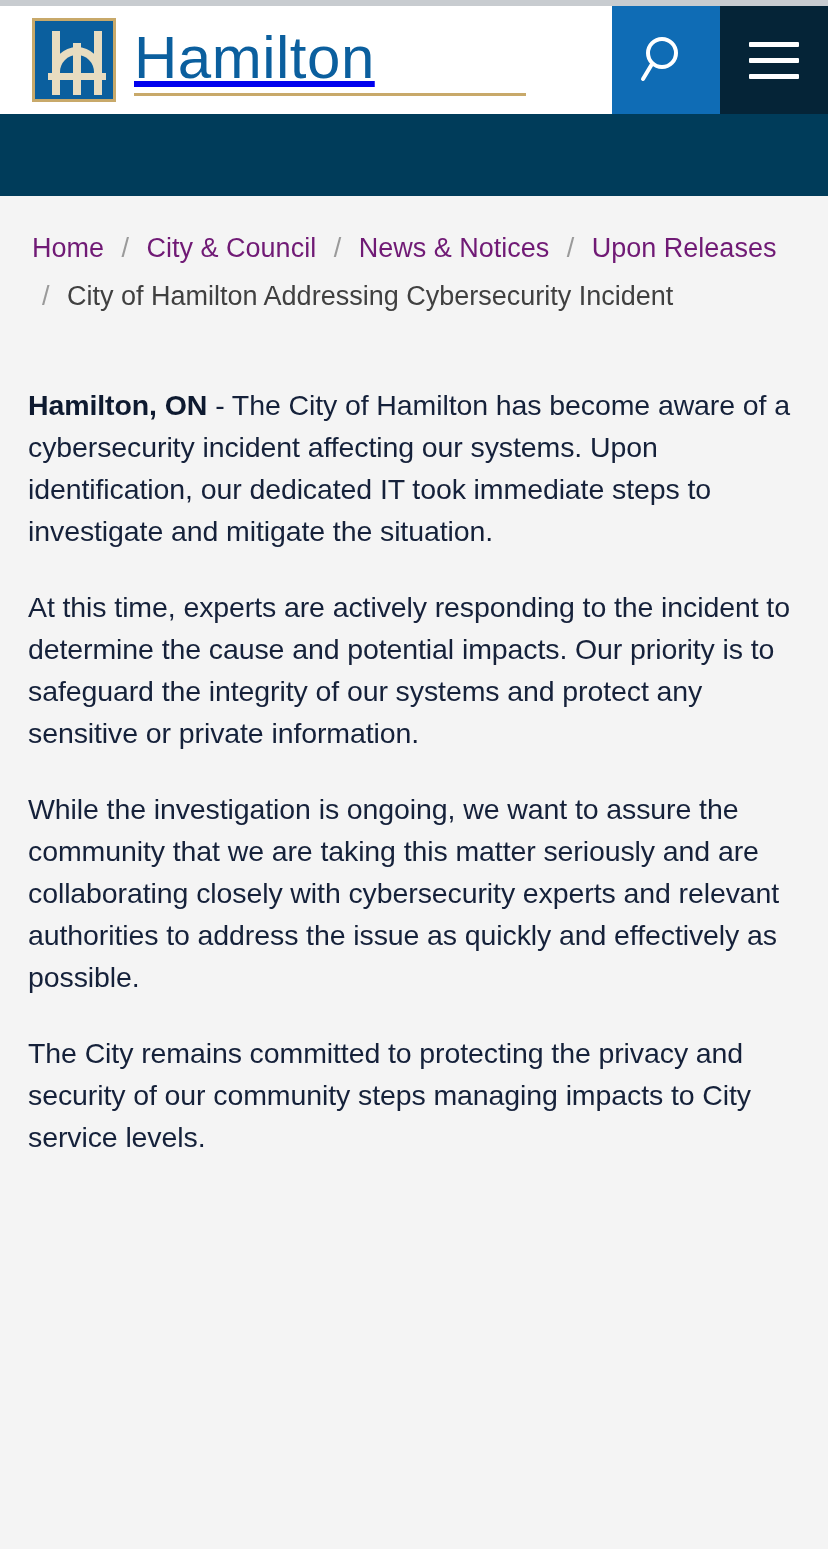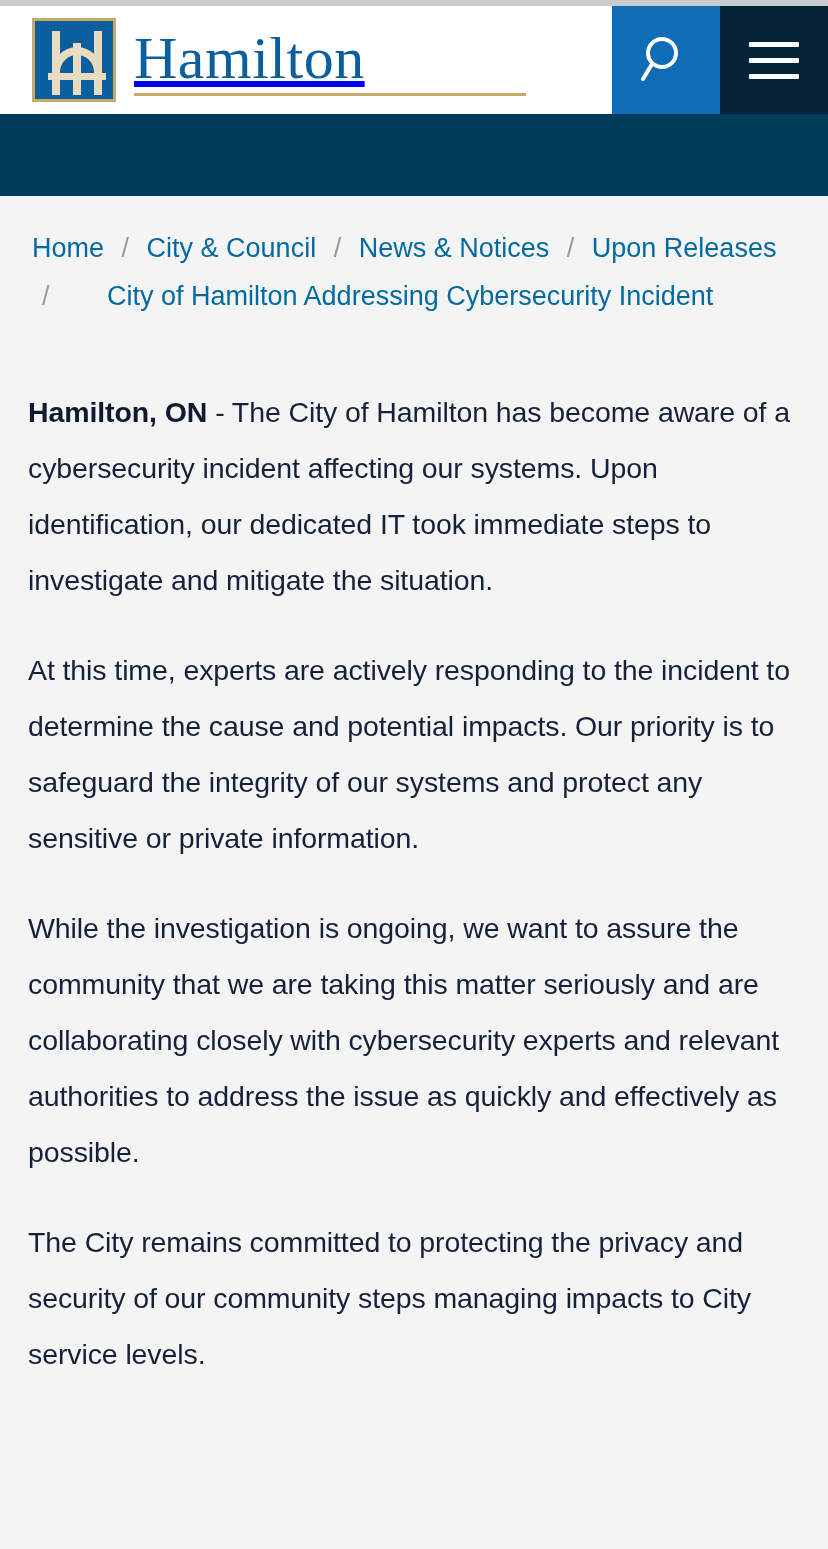--- a/index.html
+++ b/index.html
@@ -60,21 +60,21 @@
     background: transparent;
   }
   .crest .deck { left: 13px; top: 52px; width: 58px; height: 7px; }
   .wordmark-wrap {
     margin-left: 18px;
     display: flex;
     flex-direction: column;
     justify-content: center;
   }
   .wordmark {
-    font-family: Liberation Serif, serif;
+    font-family: Liberation Sans, sans-serif;
     font-size: 60px;
     line-height: 66px;
     color: #0b5f9e;
     letter-spacing: 0.5px;
     white-space: nowrap;
   }
   .wordmark-rule {
     height: 3px;
     background: #c8a96a;
     margin-top: 2px;
@@ -127,31 +127,31 @@
   }
 
   .breadcrumb {
     padding-top: 28px;
     font-size: 27px;
     line-height: 48px;
     color: #6e6e6e;
     padding-left: 4px;
     padding-right: 6px;
   }
-  .breadcrumb .crumb { color: #0369a1; text-decoration: none; }
-  .breadcrumb .crumb.current { color: #0369a1; margin-left: 40px; }
+  .breadcrumb .crumb { color: #701a75; text-decoration: none; }
+  .breadcrumb .crumb.current { color: #404040; }
   .breadcrumb .sep { color: #9a9a9a; padding: 0 10px; }
 
   .article {
     padding-top: 64px;
     color: #1a1a2e;
   }
   .article p {
     font-size: 28.5px;
-    line-height: 56px;
+    line-height: 42px;
     color: #15213a;
     margin-bottom: 34px;
     letter-spacing: -0.1px;
   }
   .article p .dateline { font-weight: bold; color: #0e1a30; }
 </style>
 </head>
 <body>
 
 <div class="top-strip"></div>

